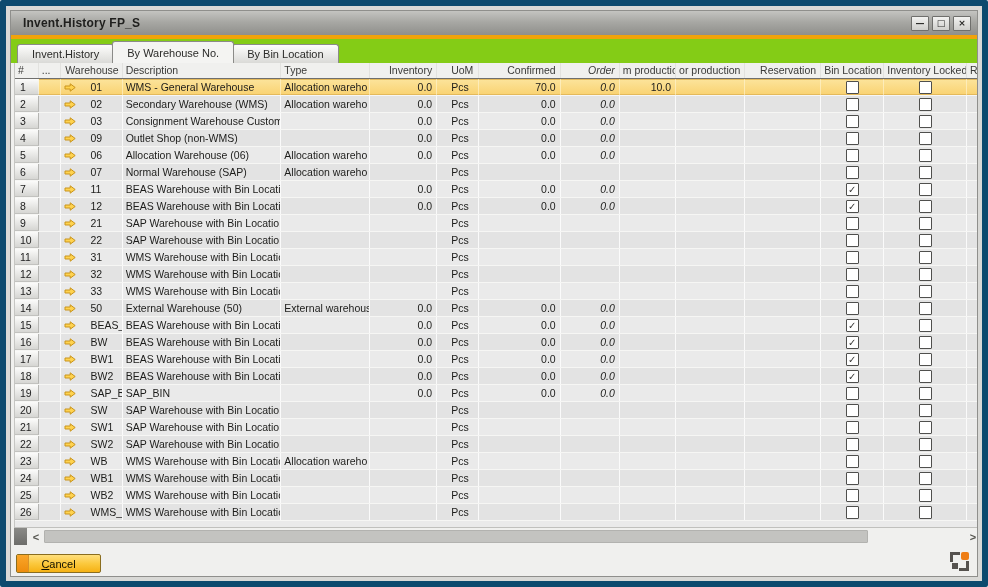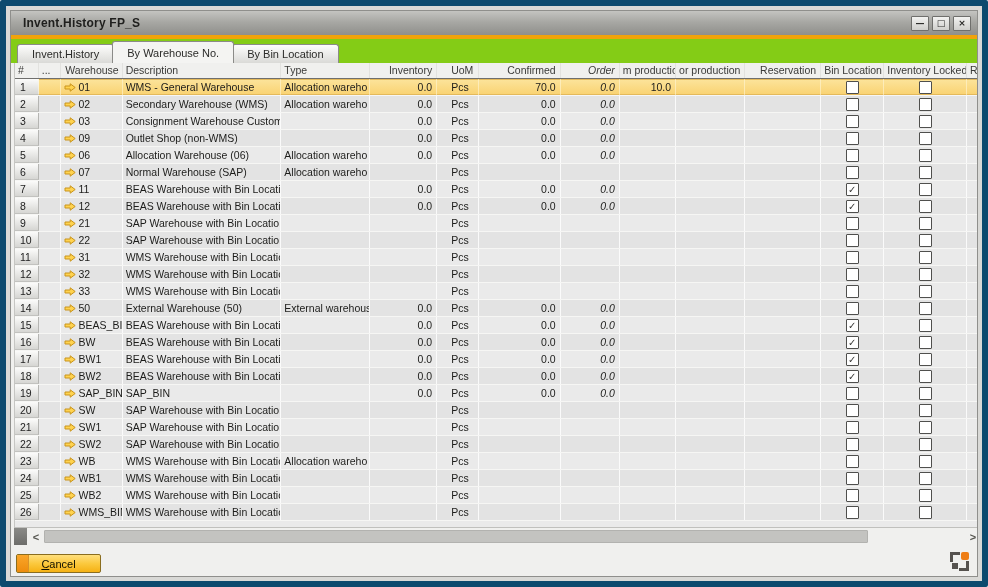--- a/index.html
+++ b/index.html
@@ -30,21 +30,21 @@
   .grid-row.even { background:#e3e3e3; }
   .grid-row.selected { background:linear-gradient(180deg,#fce49c,#f9d271); box-shadow:inset 0 1px 0 #e4b95b, inset 0 -1px 0 #e4b95b; }
   .cell { font-size:10.5px; color:#1c1c1a; line-height:16px; white-space:nowrap; overflow:hidden; padding:0 3px; border-right:1px solid rgba(255,255,255,.8); }
   .grid-row.selected .cell { border-right-color:rgba(255,248,220,.55); }
   .num { text-align:right; padding-right:4px; }
   
   .c0{width:24px;} .c1{width:22px;} .c2{width:63px;text-align:right;} .c3{width:161px;} .c4{width:90px;}
   .c5{width:68px;} .c6{width:31px;margin-left:11px;} .c7{width:83px;} .c8{width:60px;font-style:italic;} .c9{width:57px;}
   .c10{width:70px;} .c11{width:77px;} .c12{width:64px;} .c13{width:84px;} .c14{width:13px; border-right:none;}
   .rownum { background:linear-gradient(180deg,#fbfbfa,#d6d6d3); border-right:1px solid #b5b5b2; border-bottom:1px solid #c2c2bf; color:#222; padding-left:5px; font-size:10.5px; }
-  .whcell { display:flex; align-items:center; gap:3px; }
+  .whcell { display:flex; align-items:center; gap:15px; }
   .arrow { display:inline-flex; flex:0 0 auto; }
   .cbcell { display:flex; align-items:center; justify-content:center; }
   .checkbox { width:13px; height:13px; background:#fff; border:1px solid #4f4f4d; border-radius:1px; font-family:"DejaVu Sans",sans-serif; font-size:10px; line-height:11px; text-align:center; color:#3c3c3a; }
   .filler { height:6px; background:#eaeaea; }
 
   
   .hscroll { margin-left:3px; width:967px; height:18px; flex:0 0 auto; background:#f0f0ee; border-top:1px solid #c0c0bd; display:flex; align-items:stretch; }
   .corner { width:14px; background:linear-gradient(180deg,#8a8a87,#6d6d6a); border-right:1px solid #f0f0ee; }
   .sbtn { width:16px; display:flex; align-items:center; justify-content:center; font-size:11px; color:#55554f; font-weight:bold; background:#f0f0ee; }
   .thumb { width:824px; background:#c3c3c0; border:1px solid #b2b2af; border-radius:1px; margin:2px 0; }

